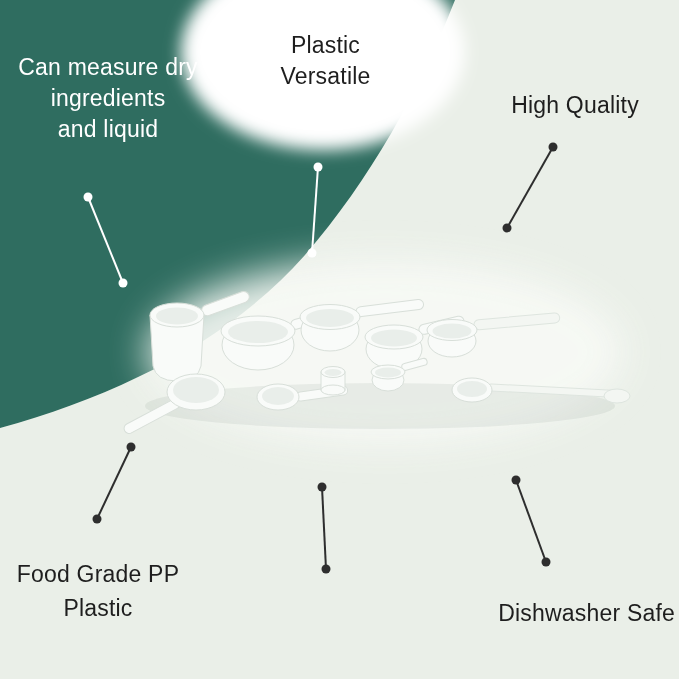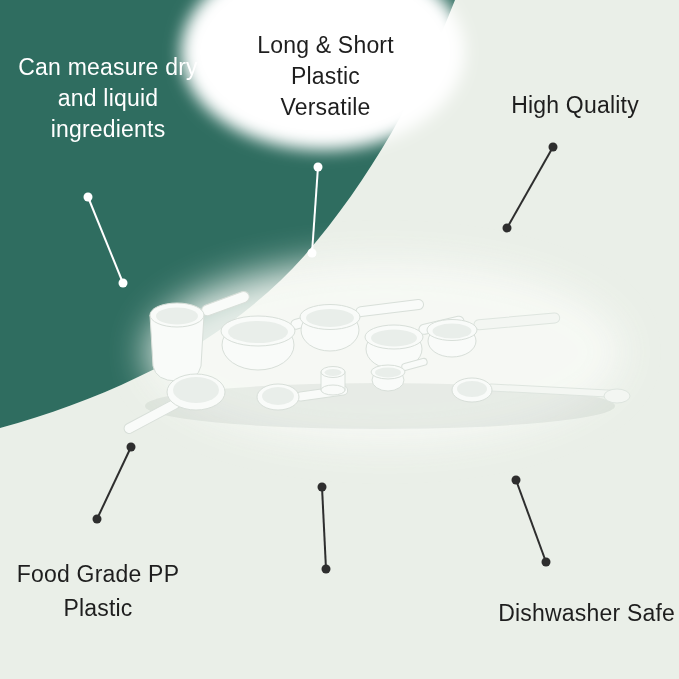--- a/index.html
+++ b/index.html
@@ -136,26 +136,25 @@
     </g>
     <g class="conn-dark">
       <line x1="516" y1="480" x2="546" y2="562"></line>
       <circle cx="516" cy="480" r="4.5"></circle>
       <circle cx="546" cy="562" r="4.5"></circle>
     </g>
   </svg>
 
   <div class="label t-light" style="left:2px;top:52px;width:212px;">
     <div>Can measure dry</div>
+    <div>ingredients</div>
     <div>and liquid</div>
-    <div>ingredients</div>
   </div>
 
   <div class="label t-dark" style="left:228px;top:30px;width:195px;">
-    <div>Long &amp; Short</div>
     <div>Plastic</div>
     <div>Versatile</div>
   </div>
 
   <div class="label t-dark" style="left:468px;top:90px;width:214px;">
     <div>High Quality</div>
   </div>
 
   <div class="label t-dark" style="left:0px;top:557px;width:196px;line-height:34px;">
     <div>Food Grade PP</div>

